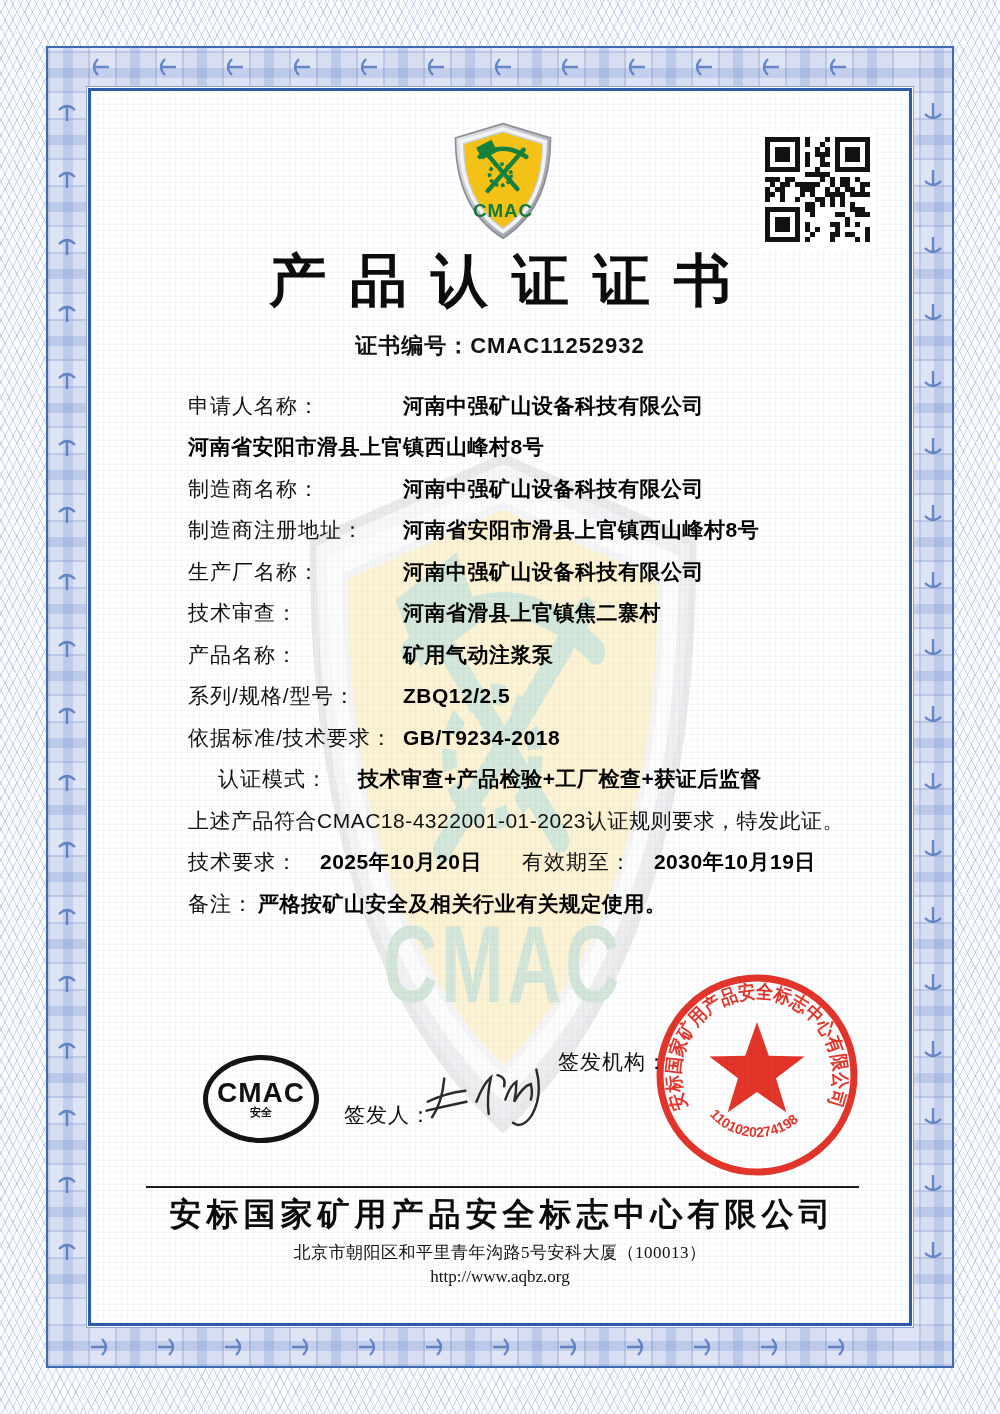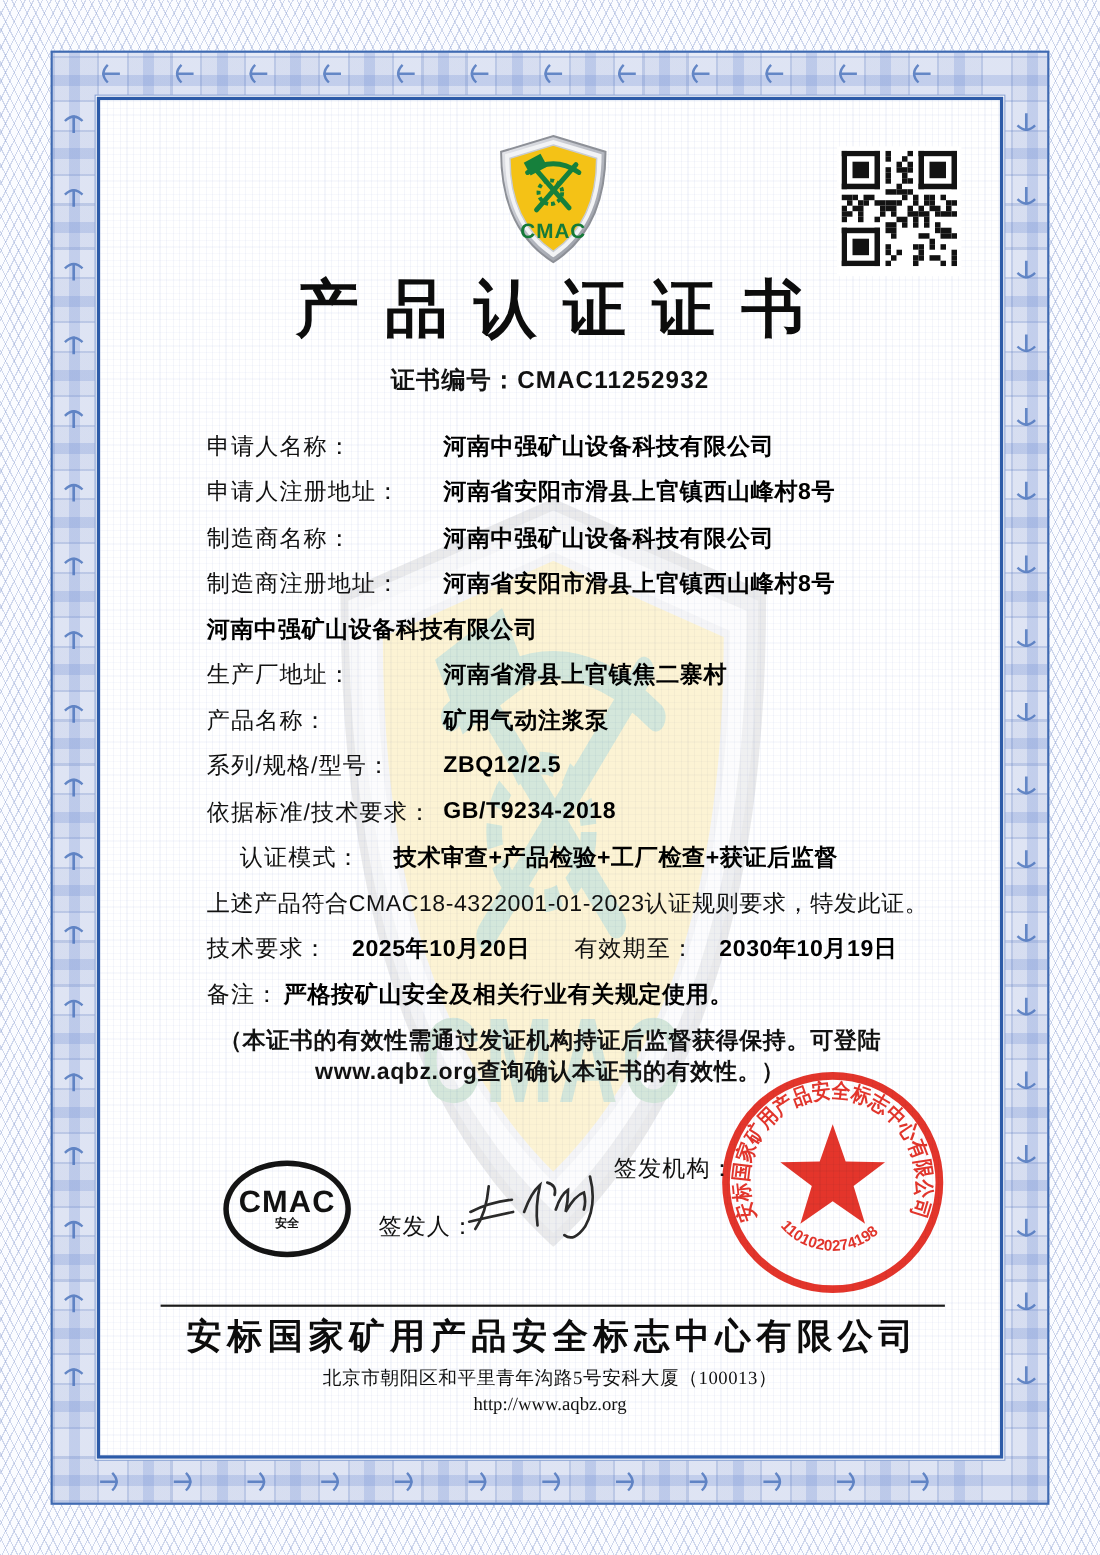--- a/index.html
+++ b/index.html
@@ -327,36 +327,36 @@
     <div class="cert-line">
       <span>证书编号：</span><span class="num">CMAC11252932</span>
     </div>
 
     <div class="fields">
       <div class="row">
         <span class="lbl">申请人名称：</span>
         <span class="val">河南中强矿山设备科技有限公司</span>
       </div>
       <div class="row">
-        <span class="lbl">申请人注册地址：</span>
         <span class="val">河南省安阳市滑县上官镇西山峰村8号</span>
       </div>
       <div class="row">
         <span class="lbl">制造商名称：</span>
         <span class="val">河南中强矿山设备科技有限公司</span>
       </div>
       <div class="row">
         <span class="lbl">制造商注册地址：</span>
         <span class="val">河南省安阳市滑县上官镇西山峰村8号</span>
       </div>
       <div class="row">
+        <span class="lbl">生产厂名称：</span>
         <span class="val">河南中强矿山设备科技有限公司</span>
       </div>
       <div class="row">
-        <span class="lbl">生产厂地址：</span>
+        <span class="lbl">技术审查：</span>
         <span class="val">河南省滑县上官镇焦二寨村</span>
       </div>
       <div class="row">
         <span class="lbl">产品名称：</span>
         <span class="val">矿用气动注浆泵</span>
       </div>
       <div class="row">
         <span class="lbl">系列/规格/型号：</span>
         <span class="val">ZBQ12/2.5</span>
       </div>
@@ -379,24 +379,20 @@
         <span class="lbl2">有效期至：</span>
         <span class="val">2030年10月19日</span>
       </div>
 
       <div class="row remark">
         <span class="lbl">备注：</span>
         <span class="val">严格按矿山安全及相关行业有关规定使用。</span>
       </div>
     </div>
 
-    <div class="note">
-      <div>（本证书的有效性需通过发证机构持证后监督获得保持。可登陆</div>
-      <div>www.aqbz.org查询确认本证书的有效性。）</div>
-    </div>
 
     <div class="cmac-oval">
       <div class="big">CMAC</div>
       <div class="sub">安全</div>
     </div>
 
     <div class="signer-label">签发人：</div>
 
     <svg class="signature" width="122" height="78" viewBox="0 0 110 70">
       <g fill="none" stroke="#2a2a2a" stroke-width="2.2" stroke-linecap="round">

